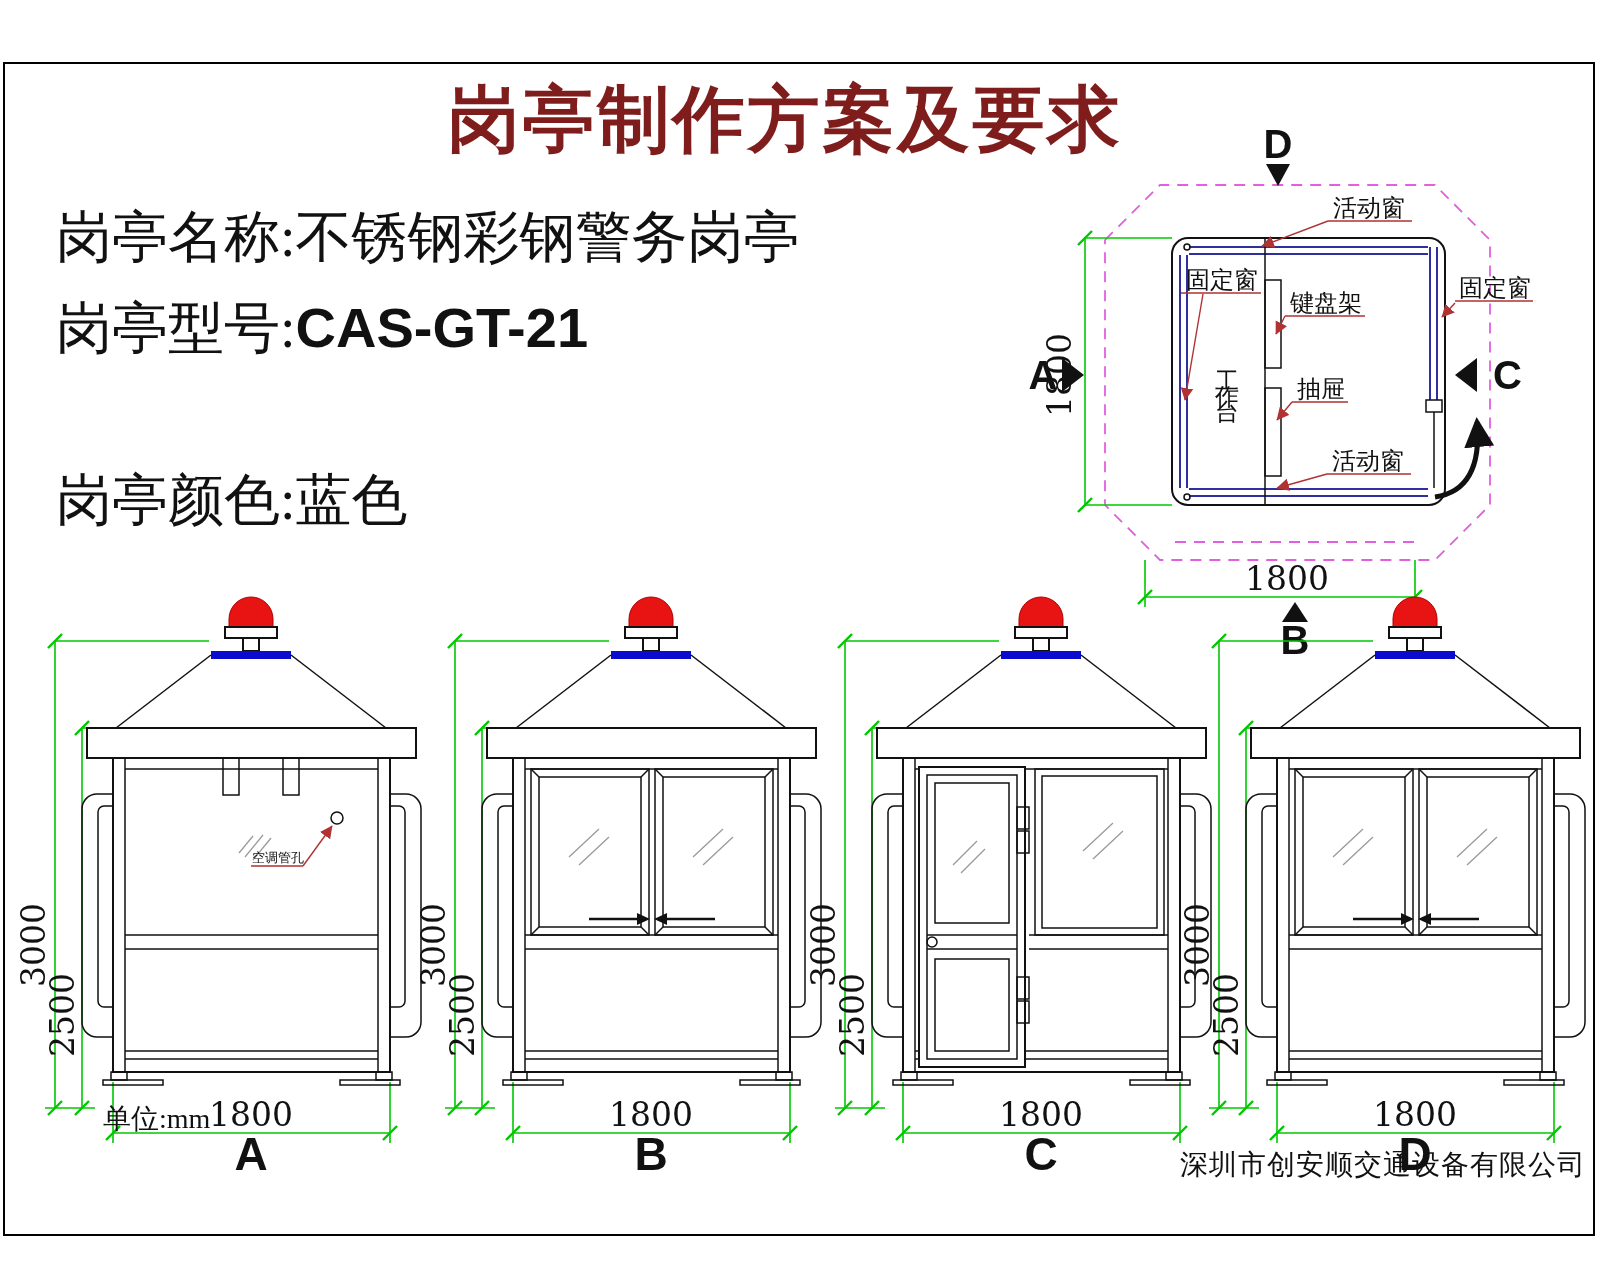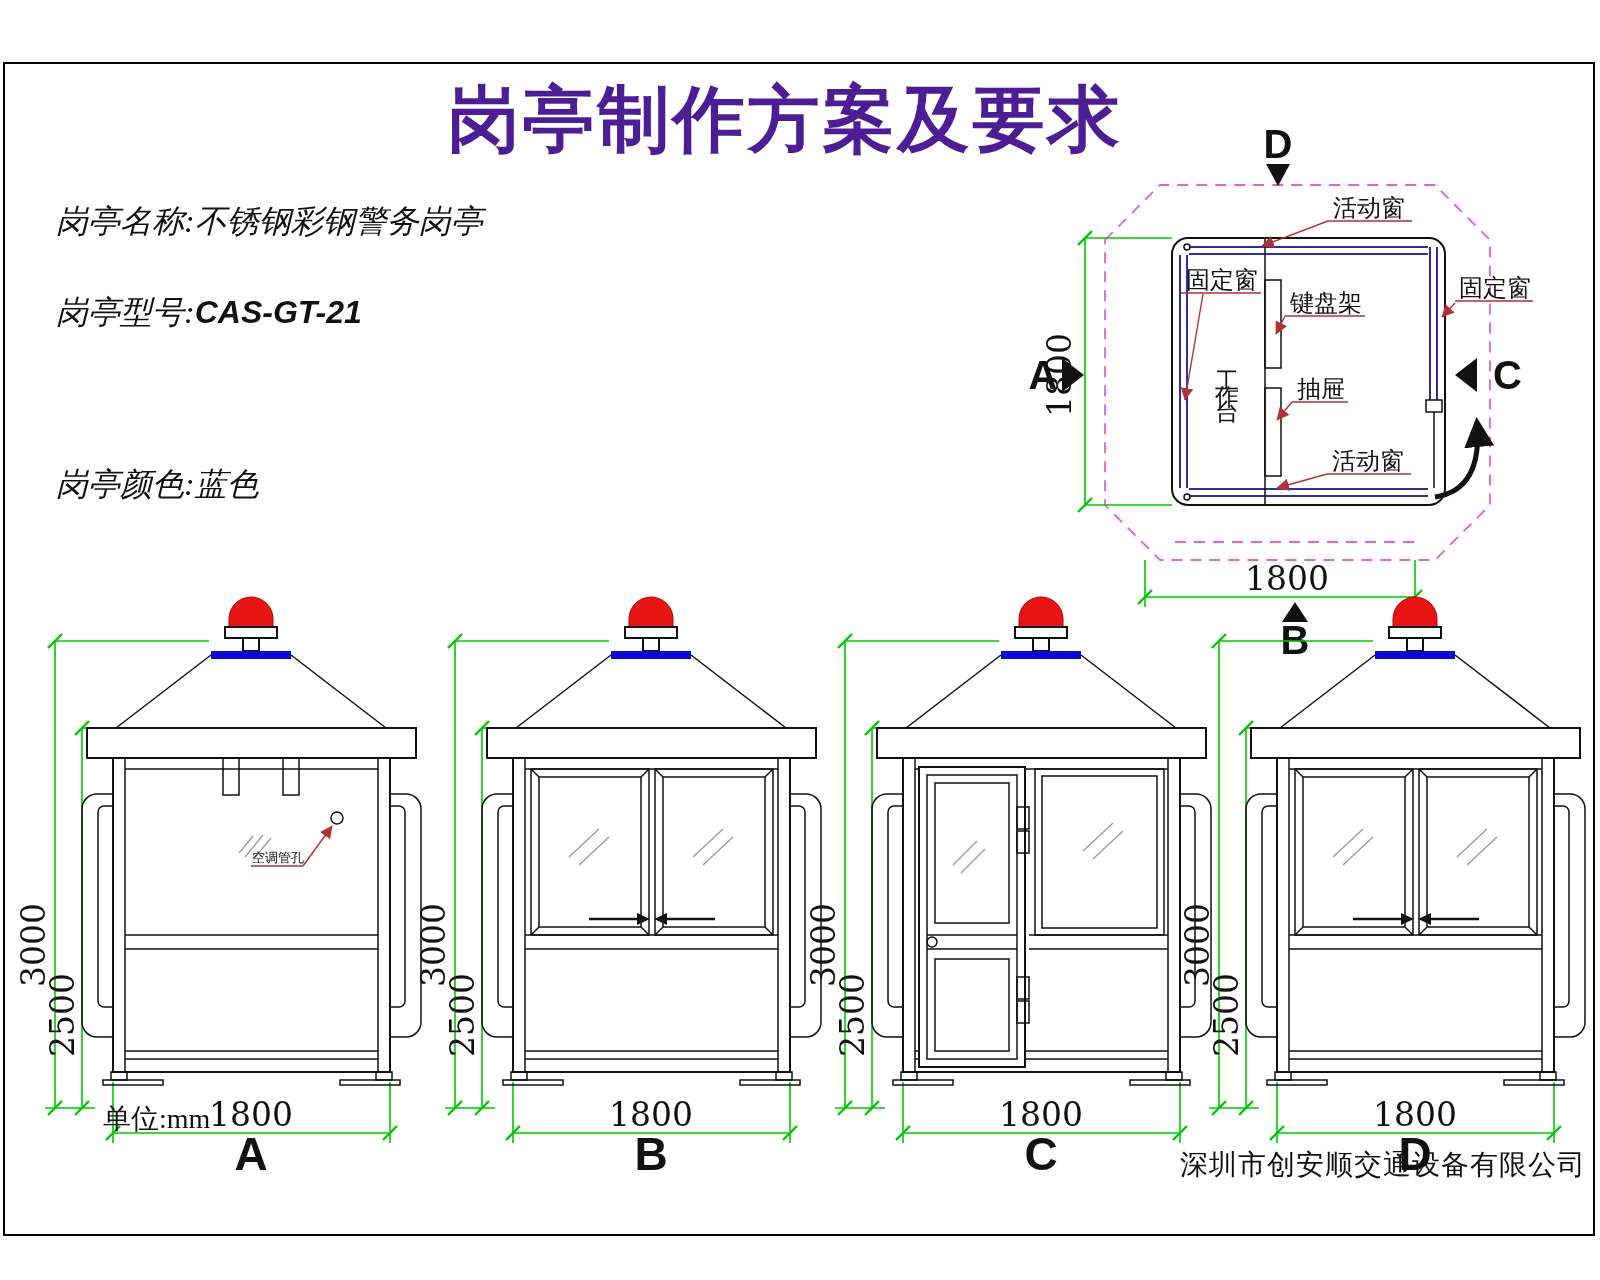--- a/index.html
+++ b/index.html
@@ -1,21 +1,21 @@
 <!DOCTYPE html>
 <html><head>
 <meta charset="utf-8">
 <style>
   html,body{margin:0;padding:0;background:#ffffff;}
   #page{position:relative;width:1600px;height:1280px;background:#fff;overflow:hidden;
         font-family:"Liberation Serif",serif;color:#111;}
   #frame{position:absolute;left:3px;top:62px;width:1588px;height:1170px;border:2px solid #000;}
   #title{position:absolute;left:0;top:72px;width:1570px;text-align:center;
-         font-size:72px;font-weight:bold;letter-spacing:3px;color:#4c1d95;}
-  .spec{position:absolute;left:56px;font-size:32px;white-space:nowrap;font-style:italic;}
+         font-size:72px;font-weight:bold;letter-spacing:3px;color:#7f1d1d;}
+  .spec{position:absolute;left:56px;font-size:56px;white-space:nowrap;}
   .spec .v-sans{font-family:"Liberation Sans",sans-serif;font-weight:bold;}
   #unit{position:absolute;left:103px;top:1100px;font-size:28px;}
   #company{position:absolute;left:1180px;top:1146px;font-size:28px;letter-spacing:1px;text-align:center;}
   svg{position:absolute;overflow:visible;}
   svg text{fill:#111;}
   .blk{stroke:#111;fill:none;stroke-width:1.5;}
   .blk2{stroke:#111;fill:#fff;stroke-width:2;}
   .thk{stroke:#111;fill:none;stroke-width:2.5;}
   .navy{stroke:#2f2fa0;fill:none;stroke-width:2;}
   .grn{stroke:#00c800;fill:none;stroke-width:1.6;}

